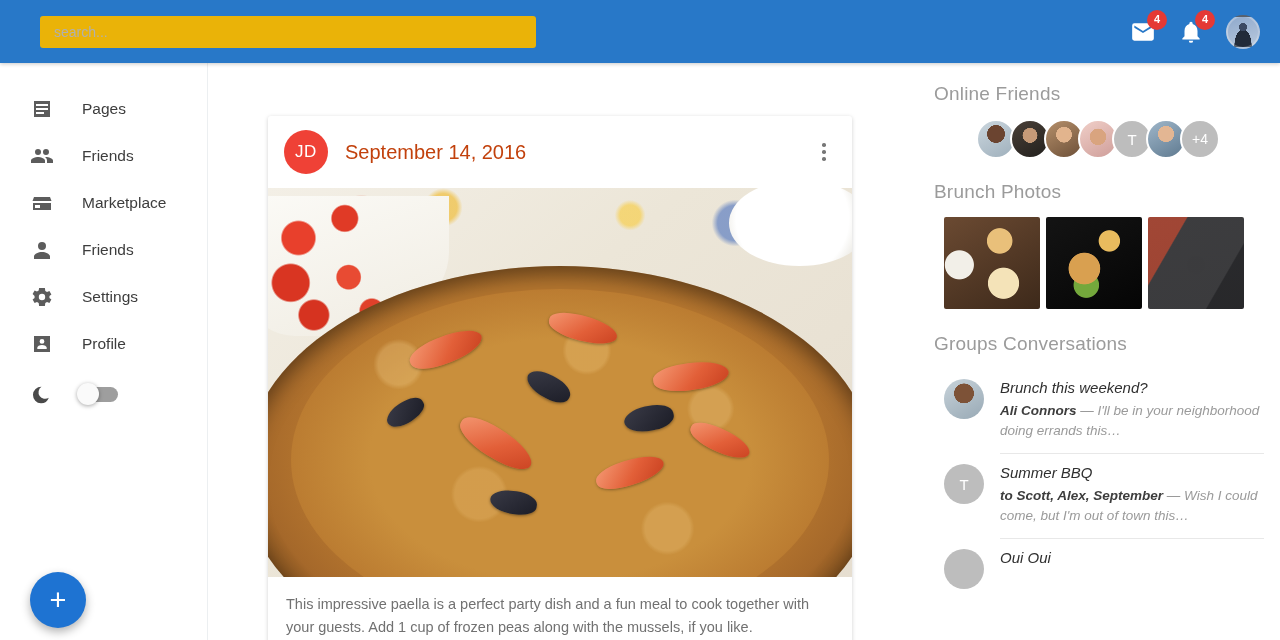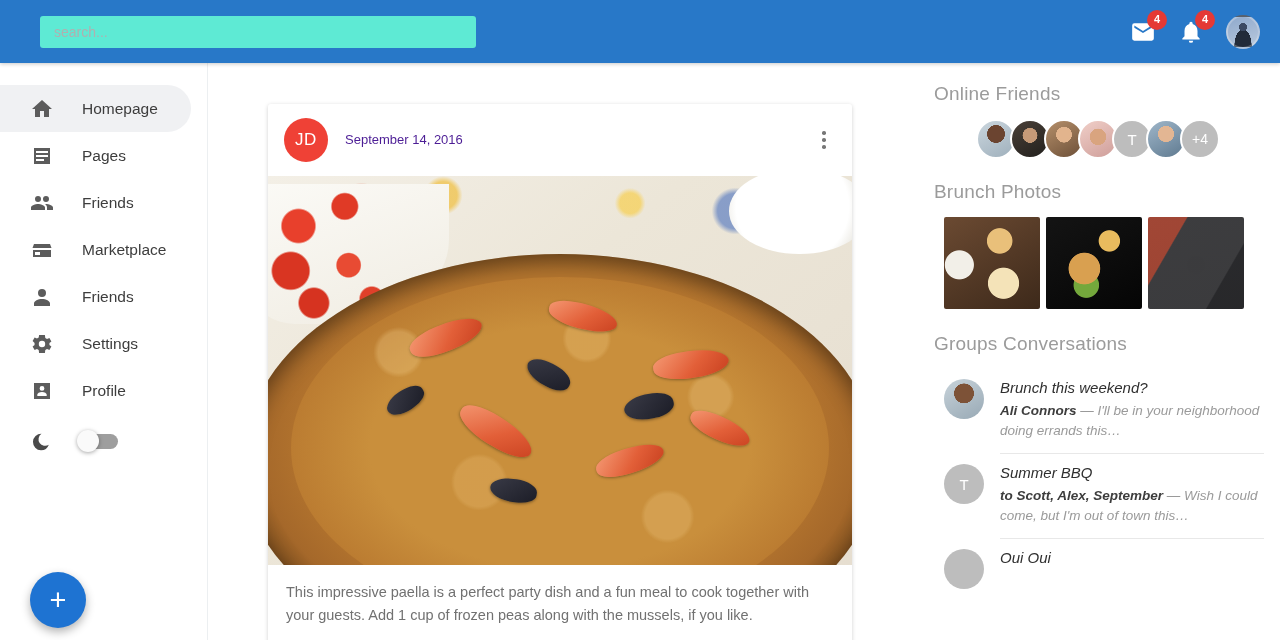--- a/index.html
+++ b/index.html
@@ -18,22 +18,22 @@
     display:flex; align-items:center;
     box-shadow:0 1px 4px rgba(0,0,0,.22);
     z-index:30;
   }
   .brand{
     color:#fff; font-size:21px; font-weight:bold;
     margin-left:24px; letter-spacing:.2px; width:300px;
   }
   .search-wrap{ flex:0 0 auto; margin-left:40px; }
   .search-input{
-    width:436px; height:32px; border:none; outline:none;
-    border-radius:3px; background:#5eead4;
+    width:496px; height:32px; border:none; outline:none;
+    border-radius:3px; background:#eab308;
     padding:0 14px; font-size:14px; color:#555;
     font-family:"Liberation Sans", sans-serif;
   }
   .search-input::placeholder{ color:#b0b0b0; }
   .appbar-right{
     margin-left:auto; margin-right:20px;
     display:flex; align-items:center; gap:22px;
   }
   .icon-btn{ position:relative; width:26px; height:26px; cursor:pointer; }
   .icon-btn svg{ width:26px; height:26px; fill:#fff; display:block; }
@@ -92,37 +92,37 @@
     background:#1e73d2; color:#fff;
     display:flex; align-items:center; justify-content:center;
     font-size:29px; font-weight:300; line-height:1;
     box-shadow:0 4px 10px rgba(0,0,0,.3); cursor:pointer;
     z-index:25;
   }
 
   
   .feed{
     position:absolute; top:63px; left:208px; width:716px; height:577px;
-    padding:41px 0 0 60px; overflow:hidden;
+    padding:53px 0 0 60px; overflow:hidden;
   }
   .post-card{
     width:584px; background:#fff; border-radius:3px;
     box-shadow:0 1px 4px rgba(0,0,0,.18);
     overflow:hidden;
   }
   .post-head{ display:flex; align-items:center; padding:14px 16px; }
   .post-avatar{
     width:44px; height:44px; border-radius:50%;
     background:#ef4136; color:#fff;
     display:flex; align-items:center; justify-content:center;
     font-size:17px; letter-spacing:.5px; flex:0 0 44px;
   }
   .post-meta{ margin-left:17px; flex:1 1 auto; }
   .post-author{ font-size:14.5px; color:#2b2b2b; line-height:1.35; }
-  .post-date{ font-size:13px; color:#4c1d95; line-height:1.4; }
+  .post-date{ font-size:20px; color:#c2410c; line-height:1.4; }
   .post-menu{
     width:24px; height:24px; display:flex; flex-direction:column;
     align-items:center; justify-content:center; gap:3.5px; cursor:pointer;
   }
   .post-menu i{ width:3.6px; height:3.6px; border-radius:50%; background:#777; display:block; }
 
   .post-photo{
     width:584px; height:389px; display:block; position:relative; overflow:hidden;
     background:#c6702f;
   }
@@ -274,28 +274,20 @@
       </svg>
       <span class="badge">4</span>
     </div>
 
     <div class="avatar-top"></div>
   </div>
 </div>
 
 <div class="sidebar">
 
-  <div class="nav-item active">
-    <span class="nav-icon">
-      <svg viewBox="0 0 24 24">
-          <path d="M10 20v-6h4v6h5v-8h3L12 3 2 12h3v8z"></path>
-        </svg>
-    </span>
-    <span class="nav-label">Homepage</span>
-  </div>
 
   <div class="nav-item">
     <span class="nav-icon">
       <svg viewBox="0 0 24 24">
           <path d="M4 4h16v16H4V4zm2 3v2h12V7H6zm0 4v2h12v-2H6zm0 4v2h8v-2H6z"></path>
         </svg>
     </span>
     <span class="nav-label">Pages</span>
   </div>
 

